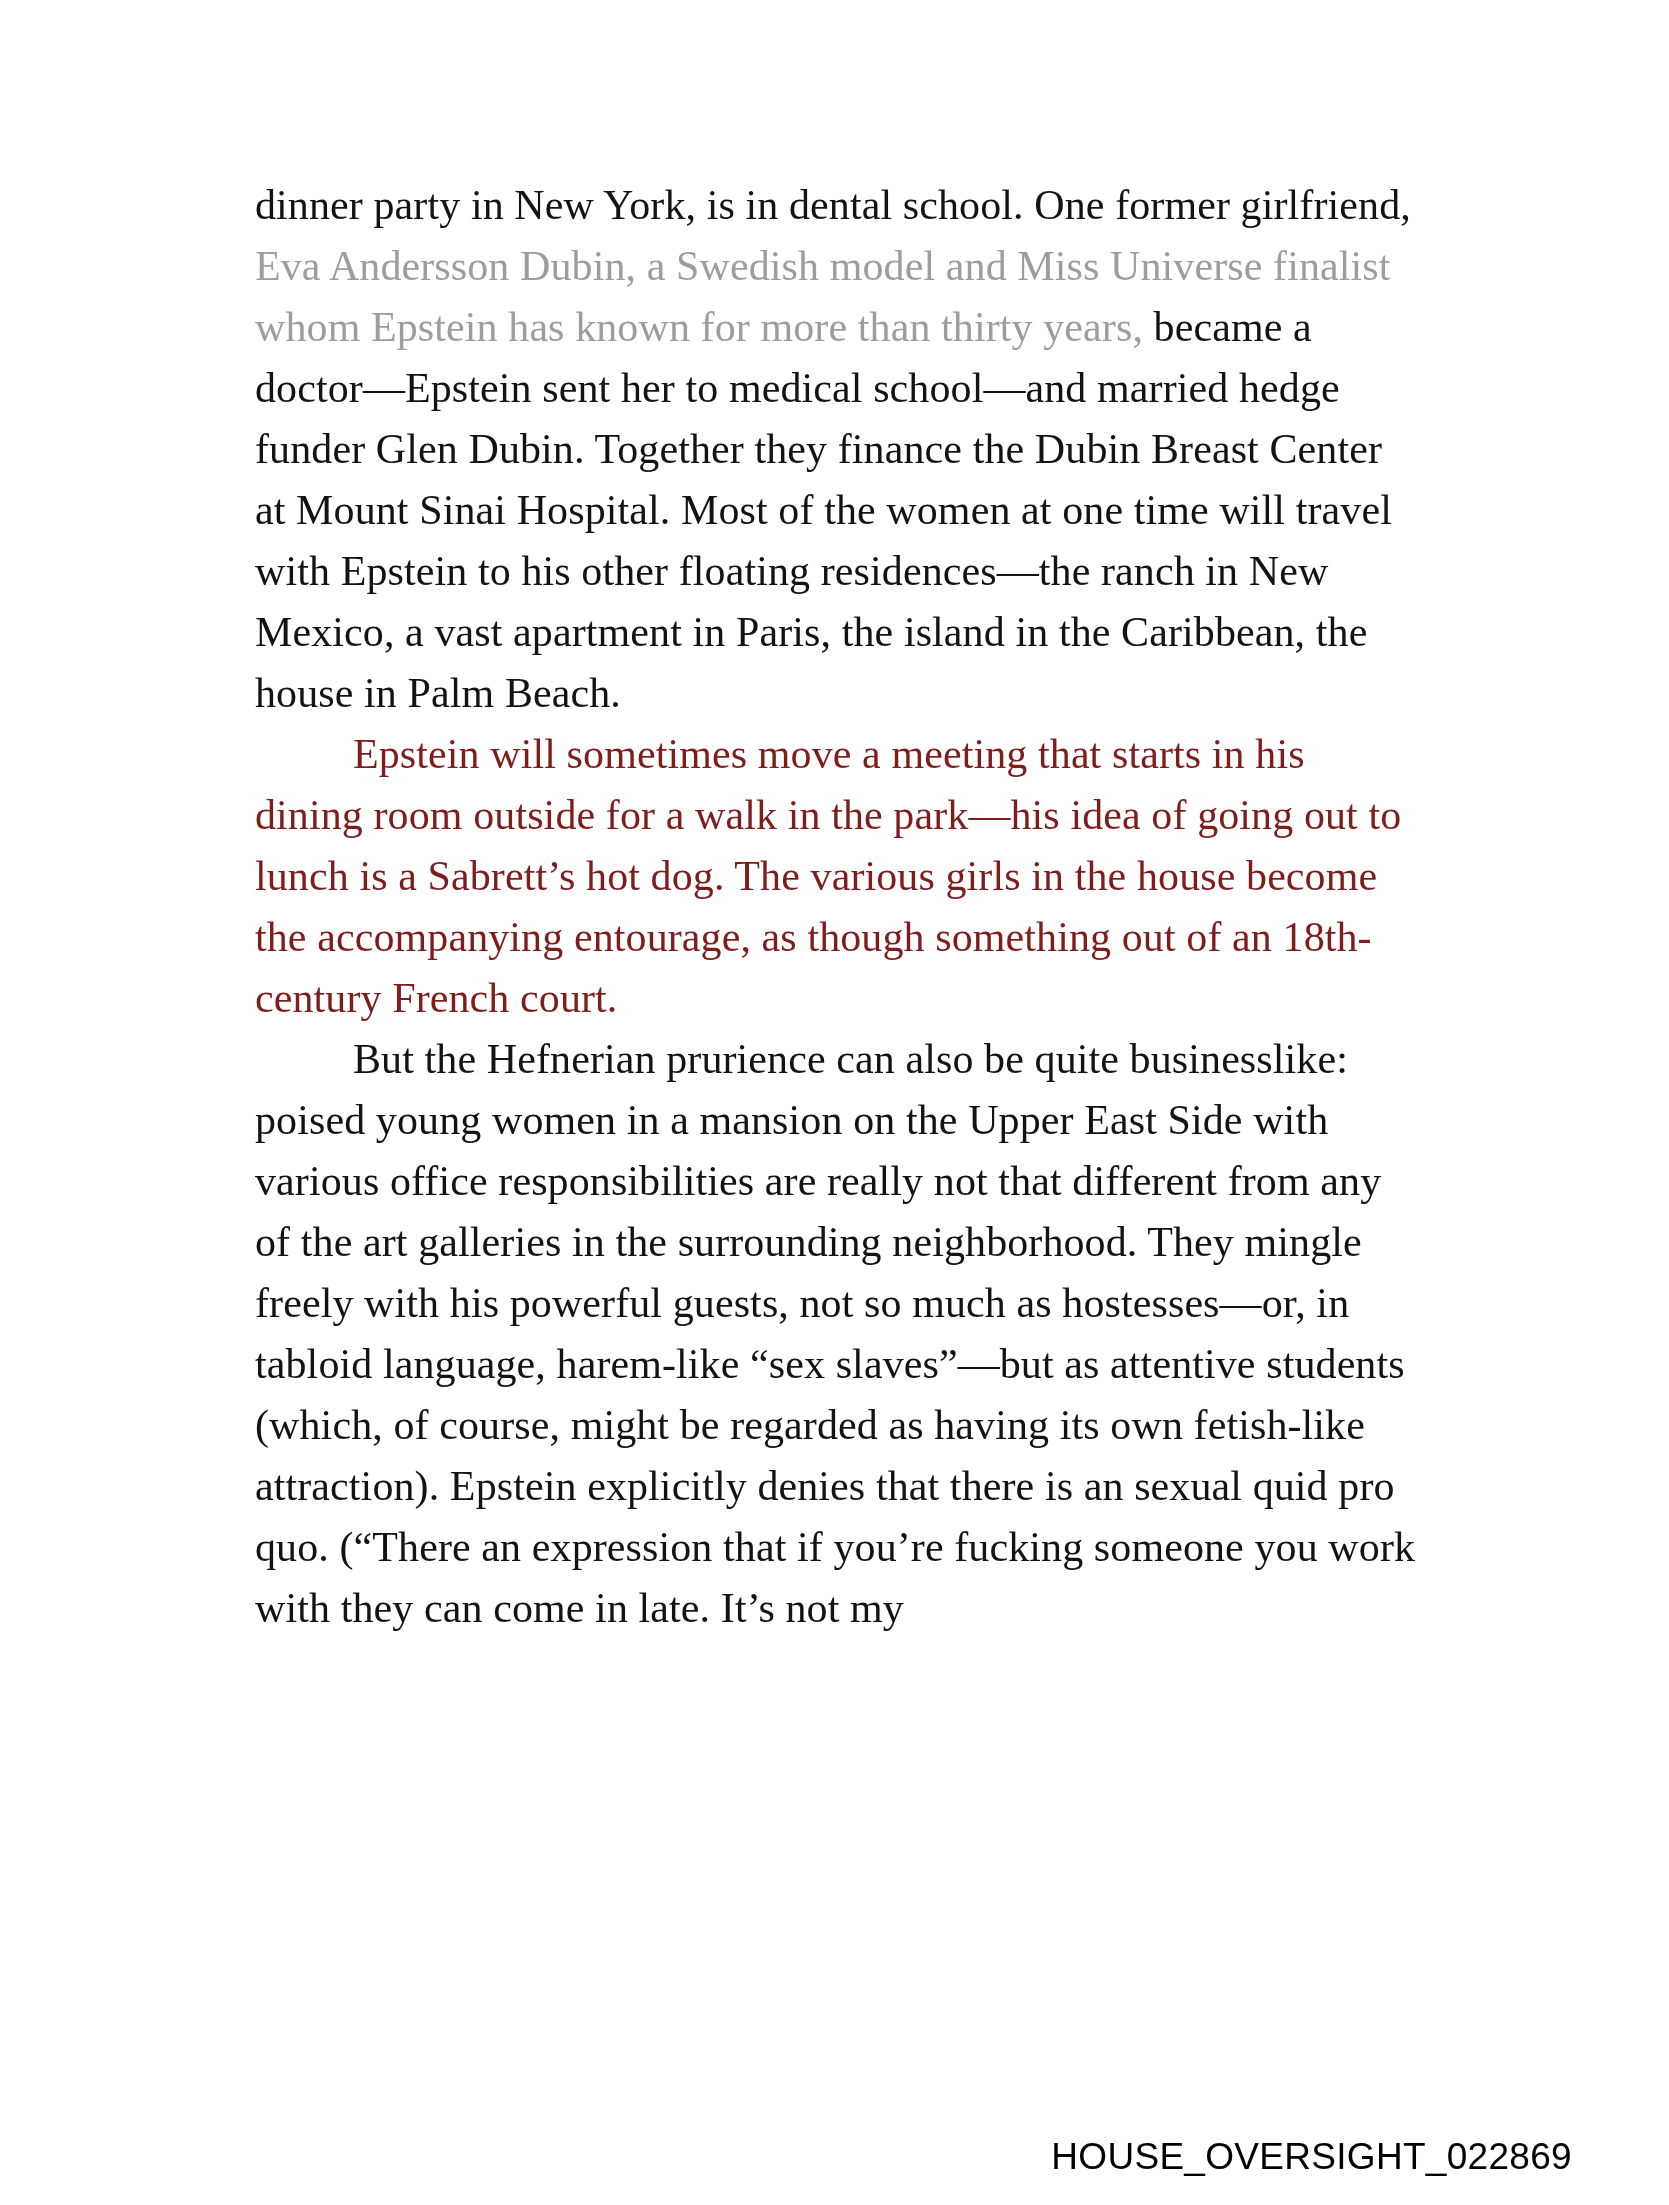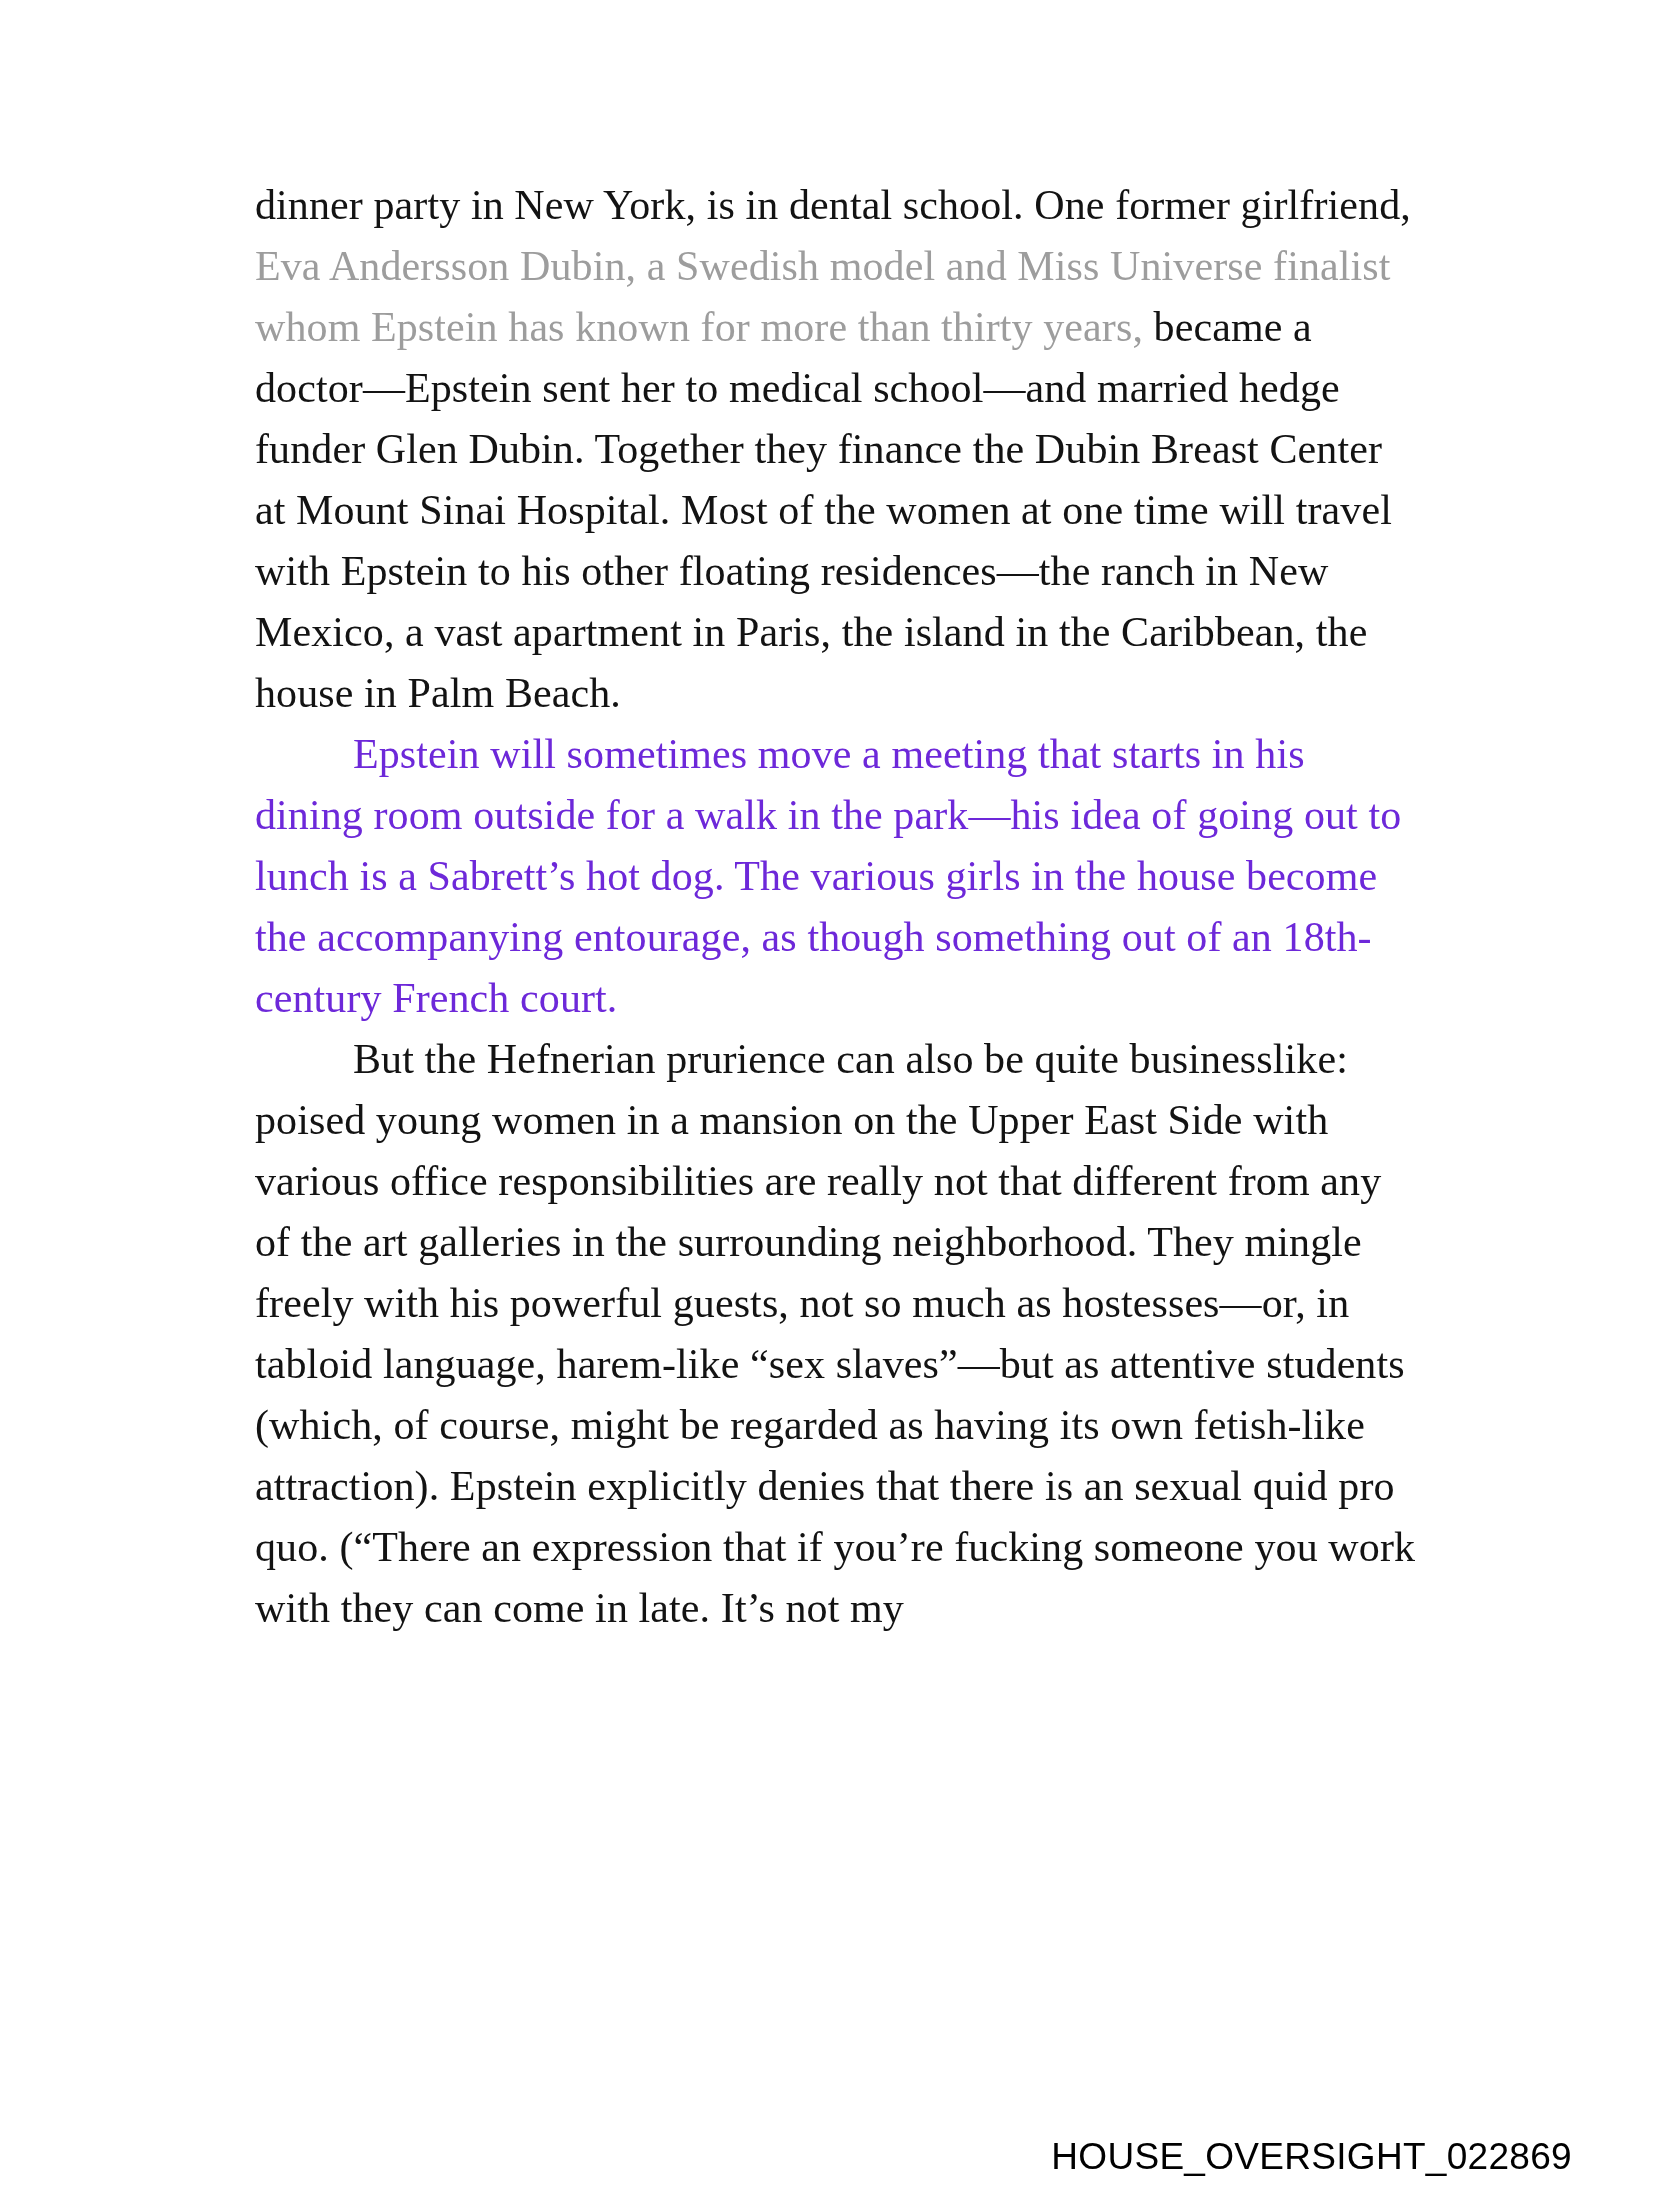--- a/index.html
+++ b/index.html
@@ -46,20 +46,20 @@
     letter-spacing: 0.3px;
   }
 </style>
 </head>
 <body style="background: rgb(255, 255, 255);">
 
 <div class="page">
 
   <div class="text-block" id="text-block" style="color: rgb(19, 19, 19);">
       <p><span style="color: rgb(19, 19, 19);">dinner party in New York, is in dental school. One former girlfriend, </span><span style="color: rgb(157, 157, 157);">Eva Andersson Dubin, a Swedish model and Miss Universe finalist whom Epstein has known for more than thirty years,</span><span style="color: rgb(19, 19, 19);"> became a doctor—Epstein sent her to medical school—and married hedge funder Glen Dubin. Together they finance the Dubin Breast Center at Mount Sinai Hospital. Most of the women at one time will travel with Epstein to his other floating residences—the ranch in New Mexico, a vast apartment in Paris, the island in the Caribbean, the house in Palm Beach.</span></p>
-      <p class="indented"><span style="color: #6d28d9;">Epstein will sometimes move a meeting that starts in his dining room outside for a walk in the park—his idea of going out to lunch is a Sabrett’s hot dog. The various girls in the house become the accompanying entourage, as though something out of an 18th-century French court.</span></p>
+      <p class="indented"><span style="color: #7f1d1d;">Epstein will sometimes move a meeting that starts in his dining room outside for a walk in the park—his idea of going out to lunch is a Sabrett’s hot dog. The various girls in the house become the accompanying entourage, as though something out of an 18th-century French court.</span></p>
       <p class="indented"><span style="color: rgb(19, 19, 19);">But the Hefnerian prurience can also be quite businesslike: poised young women in a mansion on the Upper East Side with various office responsibilities are really not that different from any of the art galleries in the surrounding neighborhood. They mingle freely with his powerful guests, not so much as hostesses—or, in tabloid language, harem-like “sex slaves”—but as attentive students (which, of course, might be regarded as having its own fetish-like attraction). Epstein explicitly denies that there is an sexual quid pro quo. (“There an expression that if you’re fucking someone you work with they can come in late. It’s not my</span></p>
     </div>
 
   <div class="footer-id">HOUSE_OVERSIGHT_022869</div>
 
 </div>
 
 
 </body></html>

